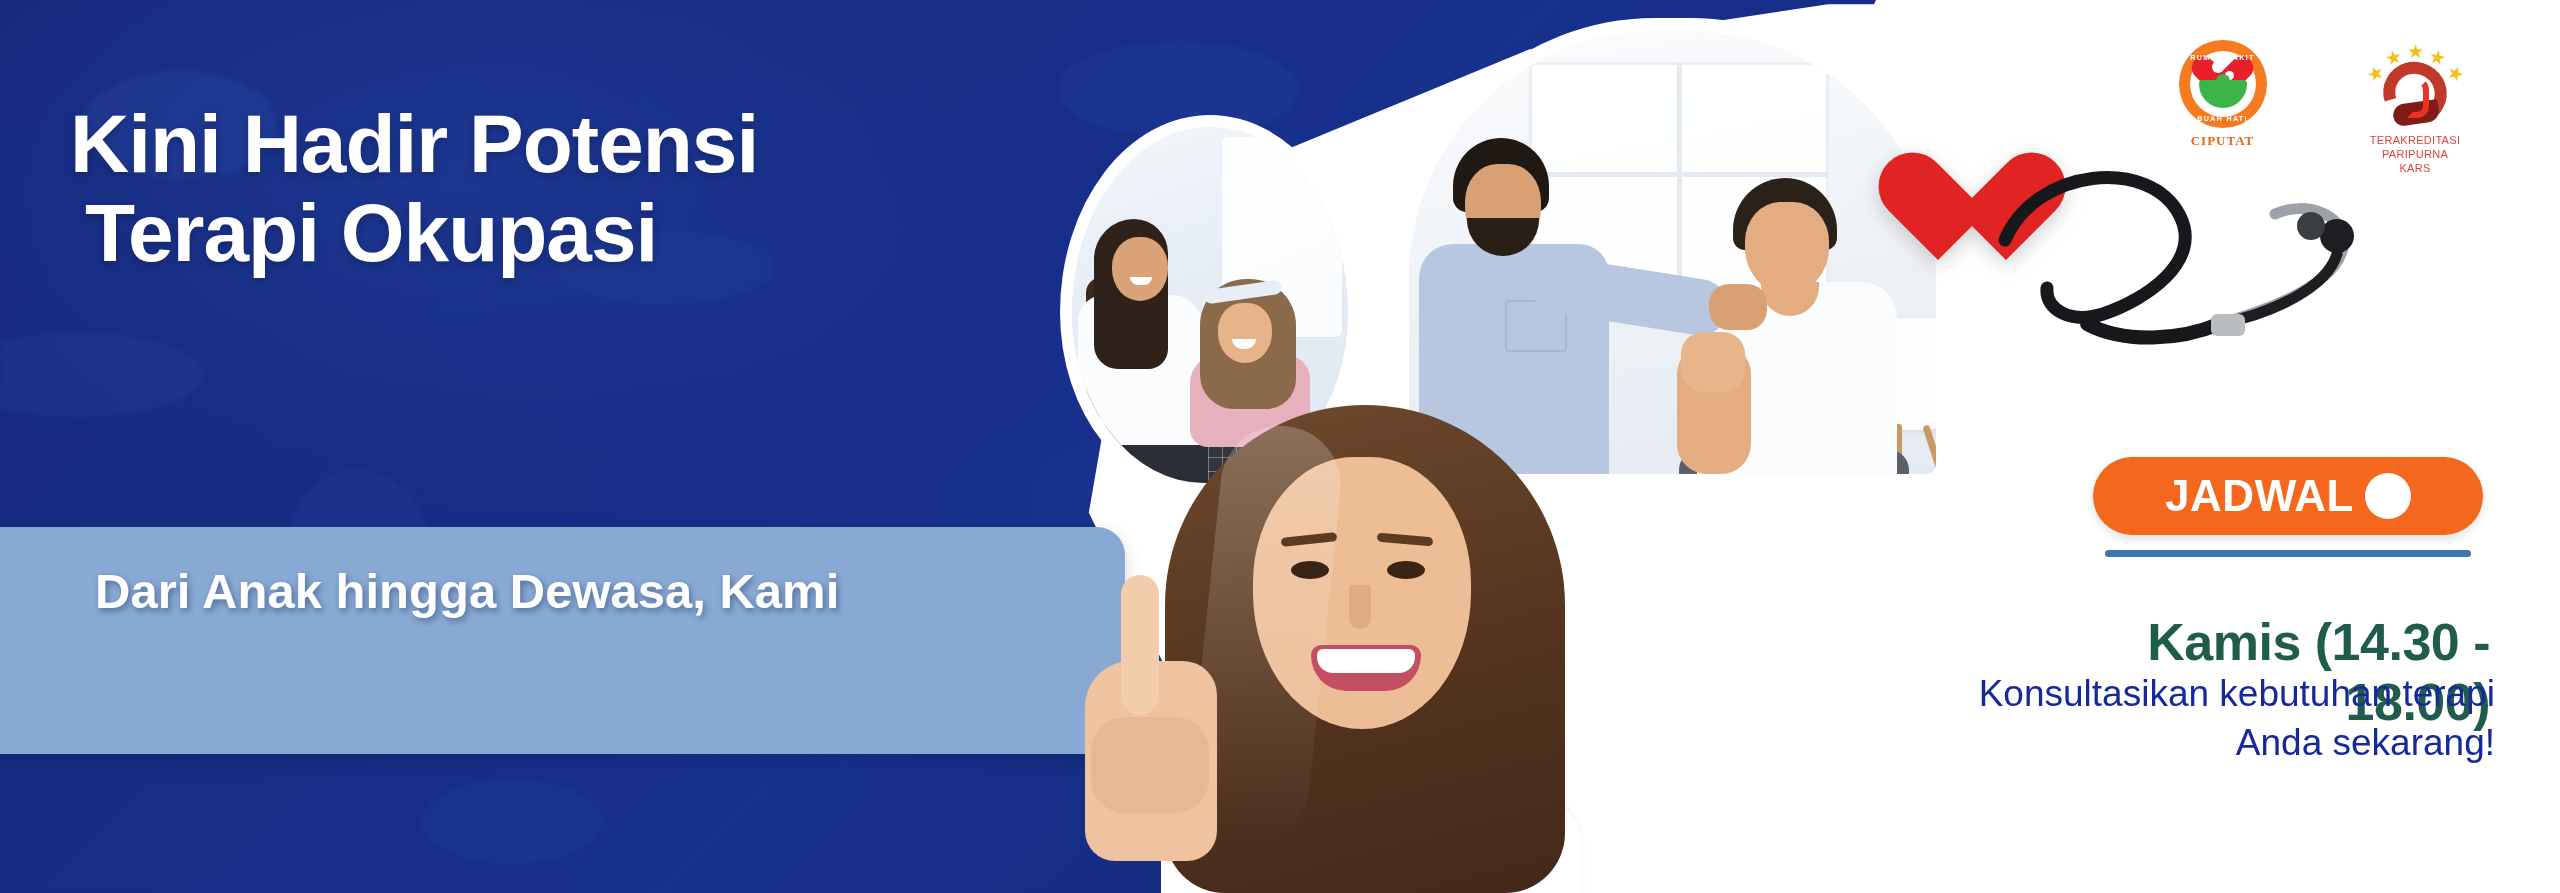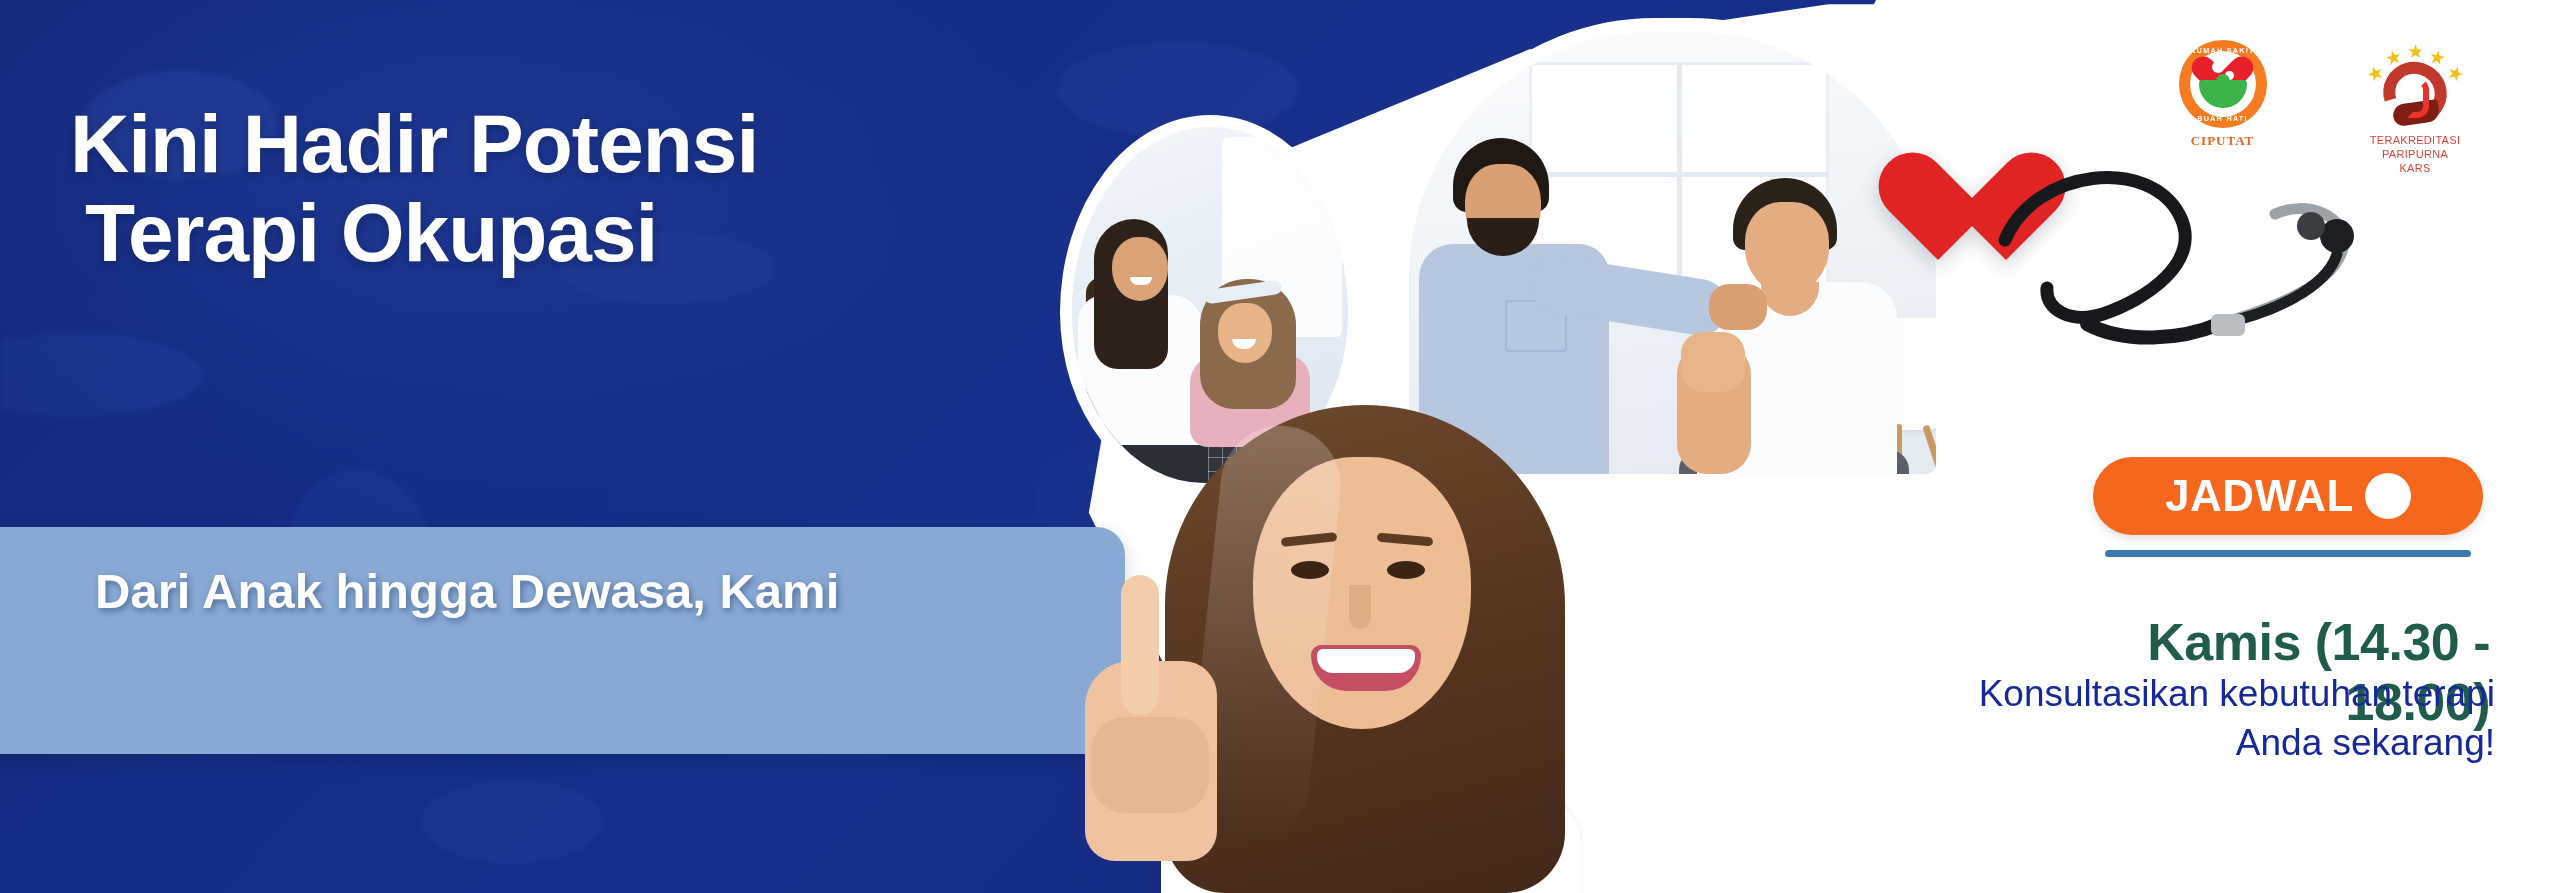--- a/index.html
+++ b/index.html
@@ -206,21 +206,21 @@
   .rs-heart:before{ left:10px; transform:rotate(-45deg); transform-origin:0 100%; }
   .rs-heart:after{ left:10px; transform:rotate(45deg); transform-origin:100% 100%; }
   .rs-fig{ position:absolute; left:33px; top:21px; width:12px; height:12px; background:#fff; border-radius:50%; }
   .rs-fig2{ position:absolute; left:46px; top:31px; width:9px; height:9px; background:#fff; border-radius:50%; }
   .rs-hands{ position:absolute; left:20px; top:40px; width:48px; height:28px; background:#3cb44a; border-radius:4px 4px 26px 26px; }
   .rs-hands:after{ content:""; position:absolute; left:17px; top:-6px; width:14px; height:20px; background:#3cb44a; border-radius:7px; }
   .rs-arc-top, .rs-arc-bot{
     position:absolute; left:0; width:88px; text-align:center;
     font-size:7.2px; font-weight:bold; color:#ffffff; letter-spacing:1.3px;
   }
-  .rs-arc-top{ top:6px; }
+  .rs-arc-top{ top:13px; }
   .rs-arc-bot{ bottom:5px; }
   .logo-caption{ margin-top:5px; font-size:13px; font-weight:bold; color:#e2681d; letter-spacing:1px; font-family:"Liberation Serif", serif;}
 
   .kars-badge{ width:100px; height:88px; margin:0 auto; position:relative; }
   .kars-star{ position:absolute; color:#f3c017; font-size:19px; line-height:1; }
   .kars-q{ position:absolute; left:18px; top:22px; width:64px; height:62px; }
   .kars-ring{
     position:absolute; inset:0; border-radius:50%;
     border:12px solid #c0392b; border-bottom-color:transparent;
     transform:rotate(28deg);

